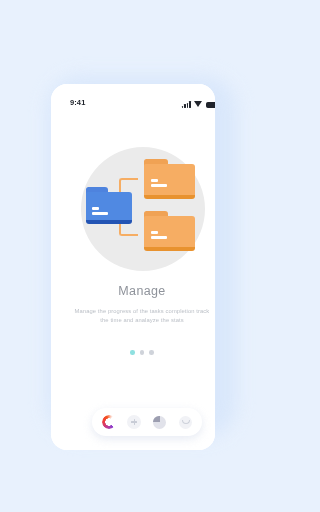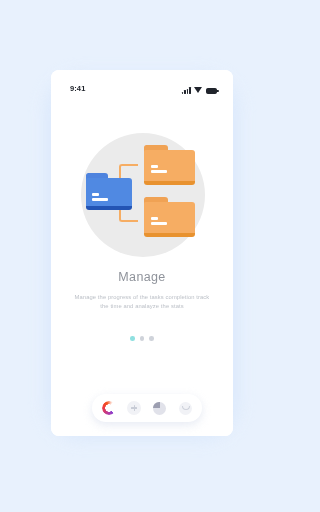--- a/index.html
+++ b/index.html
@@ -23,24 +23,24 @@
     width: 190px;
     height: 362px;
     border-radius: 34px;
     background: #d7e6fb;
     filter: blur(9px);
     opacity: .85;
   }
   .phone {
     position: absolute;
     left: 51px;
-    top: 70px;
-    width: 182px;
+    top: 84px;
+    width: 164px;
     height: 366px;
-    border-radius: 8px;
+    border-radius: 16px;
     background: #ffffff;
     overflow: hidden;
   }
   .screen {
     position: absolute;
     left: 0; top: 0;
     width: 182px;
     height: 366px;
     background: #ffffff;
   }

